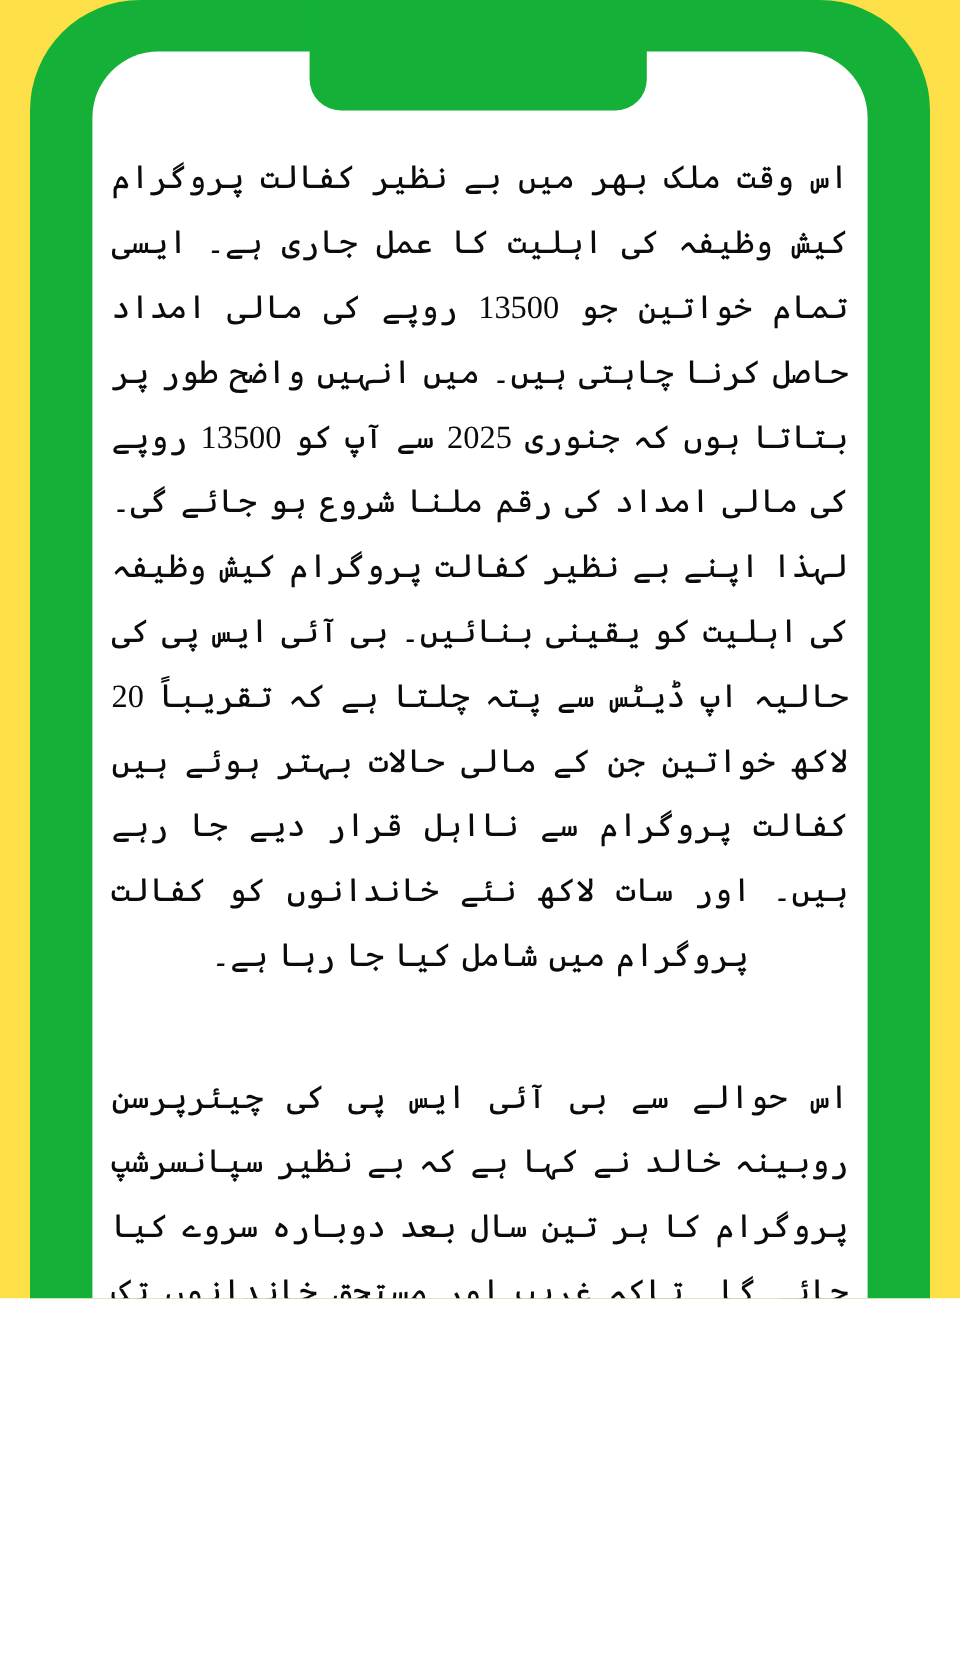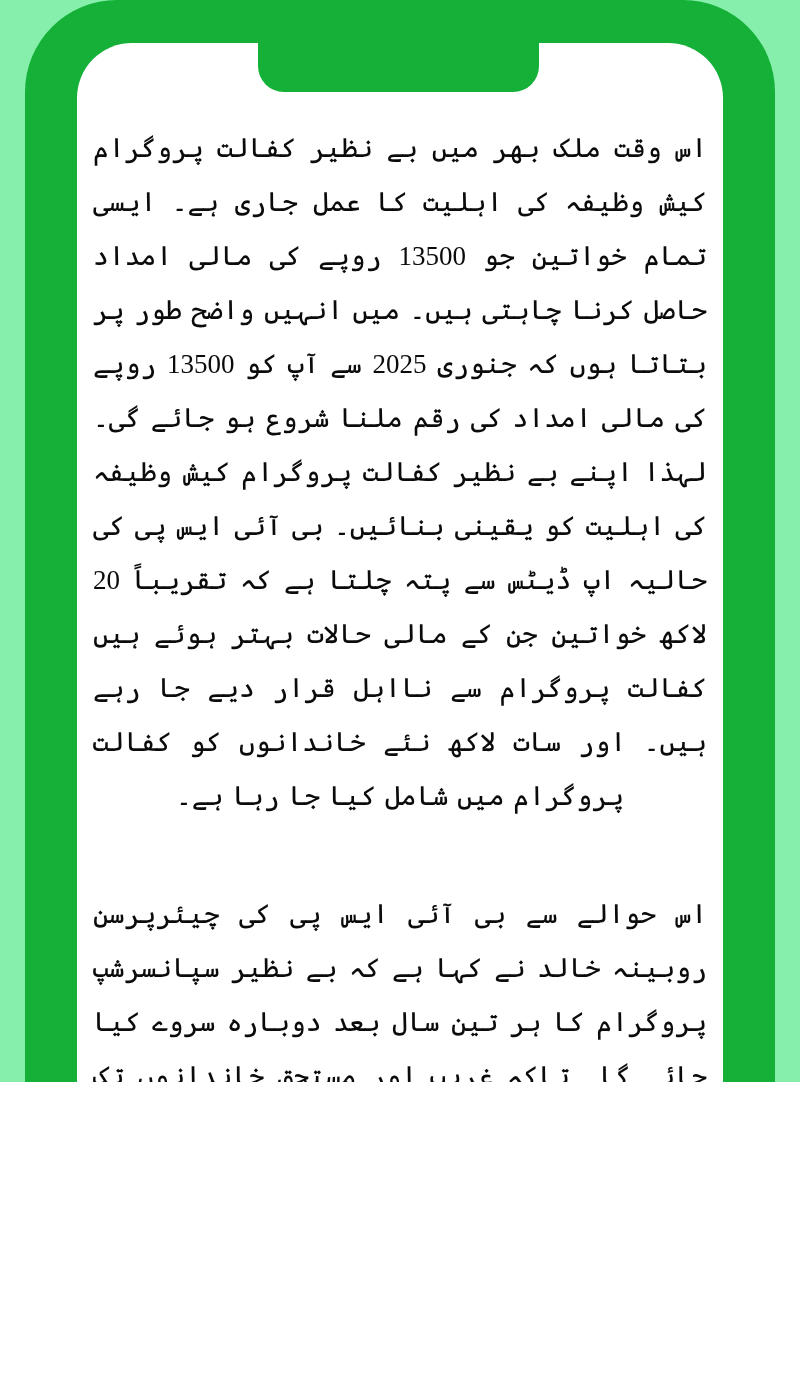--- a/index.html
+++ b/index.html
@@ -6,21 +6,21 @@
   html, body {
     margin: 0;
     padding: 0;
     background: #ffffff;
   }
 
   .screenshot {
     position: relative;
     width: 800px;
     height: 1082px;
-    background: #86efac;
+    background: #fde047;
     overflow: hidden;
     font-family: "Liberation Serif", "DejaVu Serif", serif;
   }
 
   
   .phone-frame {
     position: absolute;
     left: 25px;
     top: 0px;
     width: 750px;

